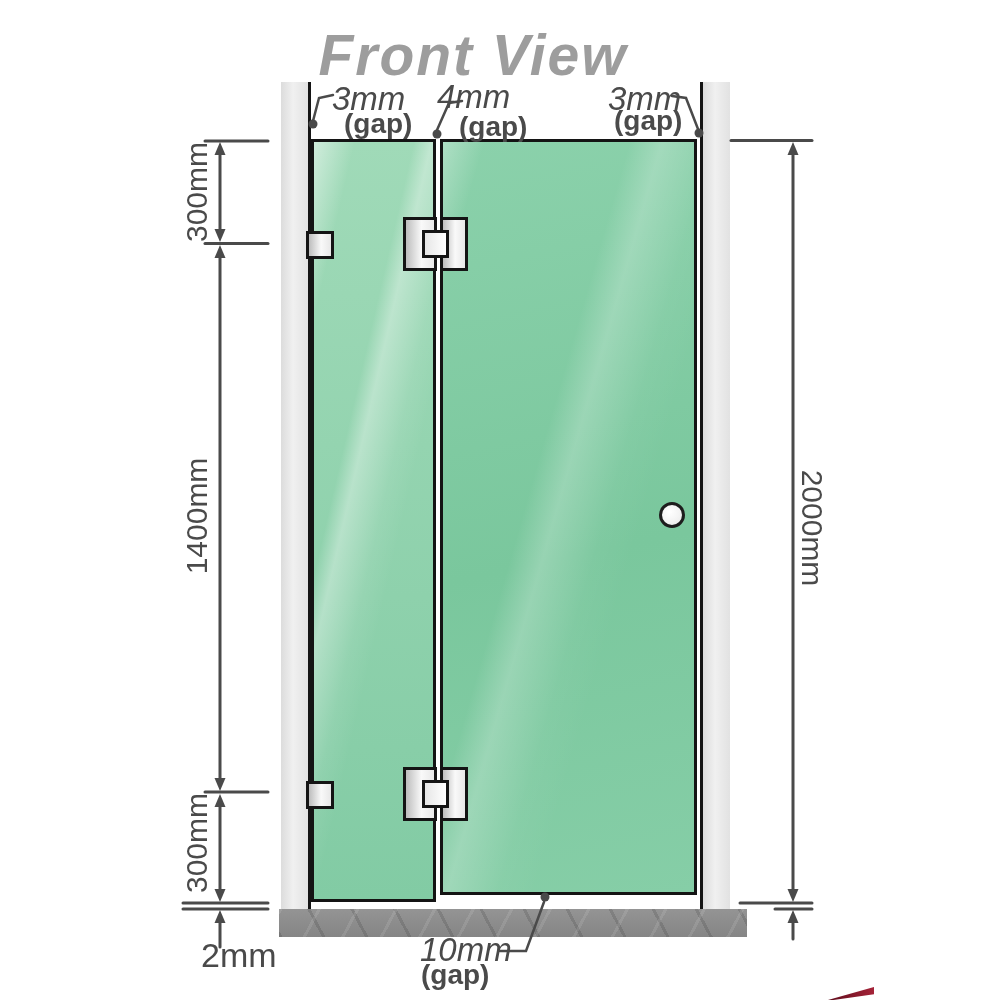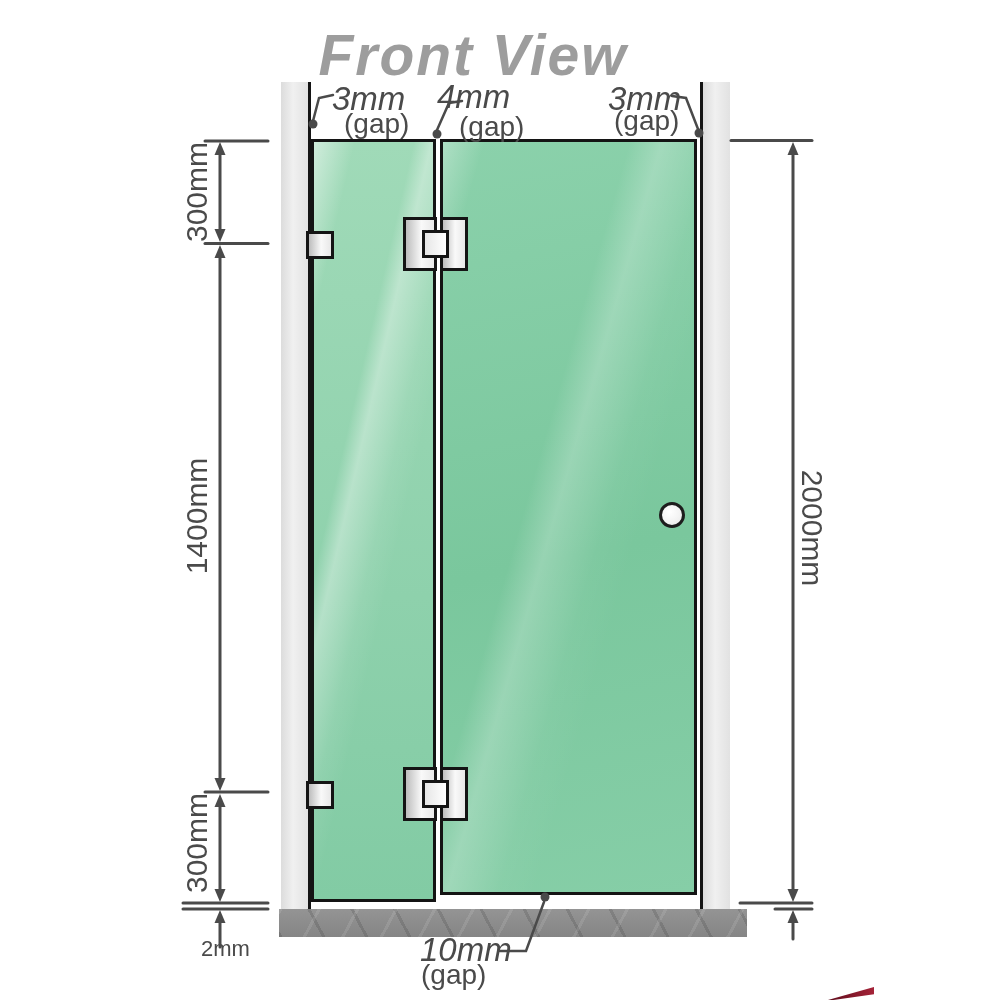--- a/index.html
+++ b/index.html
@@ -64,22 +64,22 @@
   .hinge .block-r{position:absolute;left:37px;top:0;width:28px;height:54px;}
   .hinge .tab{
     position:absolute;left:19px;top:13px;width:27px;height:28px;
     background:linear-gradient(90deg,#e6e6e6,#ffffff);
   }
   
   .dimtext{font-size:30px;white-space:nowrap;color:#4a4a4a;}
   .vlabel{transform:translate(-50%,-50%) rotate(-90deg);}
   .vlabel.cw{transform:translate(-50%,-50%) rotate(90deg);}
   .gapval{font-size:33px;line-height:1;font-style:italic;}
-  .gaplab{font-size:28px;line-height:1;}
-  .big{font-size:22px;}
+  .gaplab{font-size:28px;line-height:1;font-weight:bold;}
+  .big{font-size:34px;}
   .logo-sliver{
     left:828px;top:987px;width:46px;height:13px;
     background:linear-gradient(90deg,#5f0d1c,#a52338);
     clip-path:polygon(0 100%, 100% 0, 100% 55%, 12% 100%);
   }
   svg{display:block;}
 </style>
 </head>
 <body>
 

